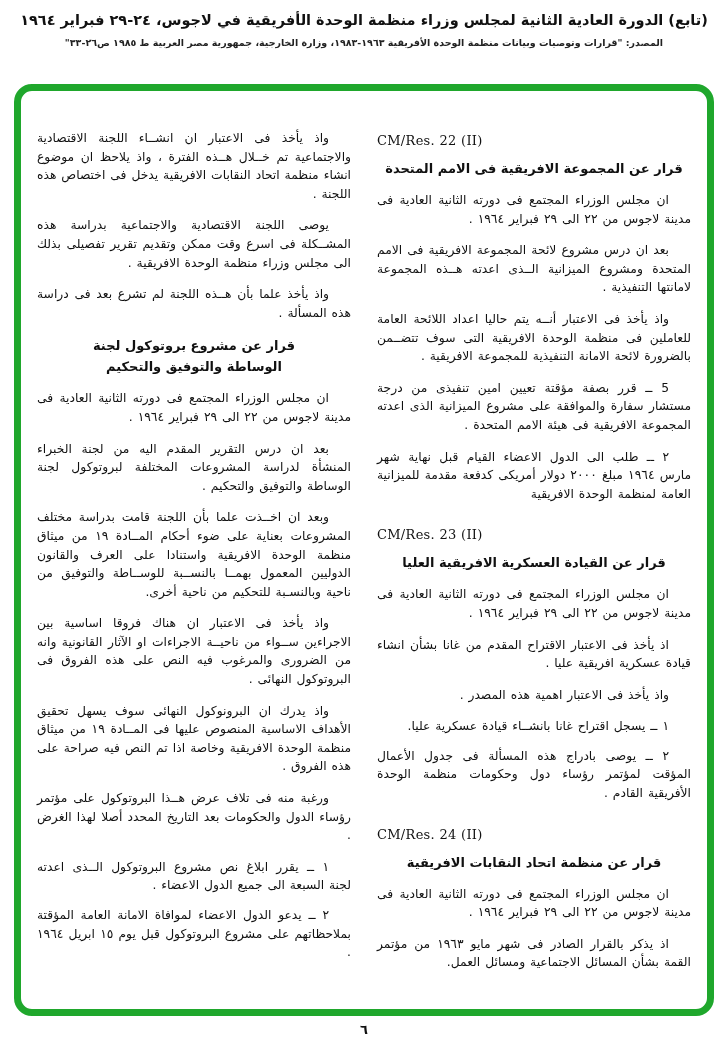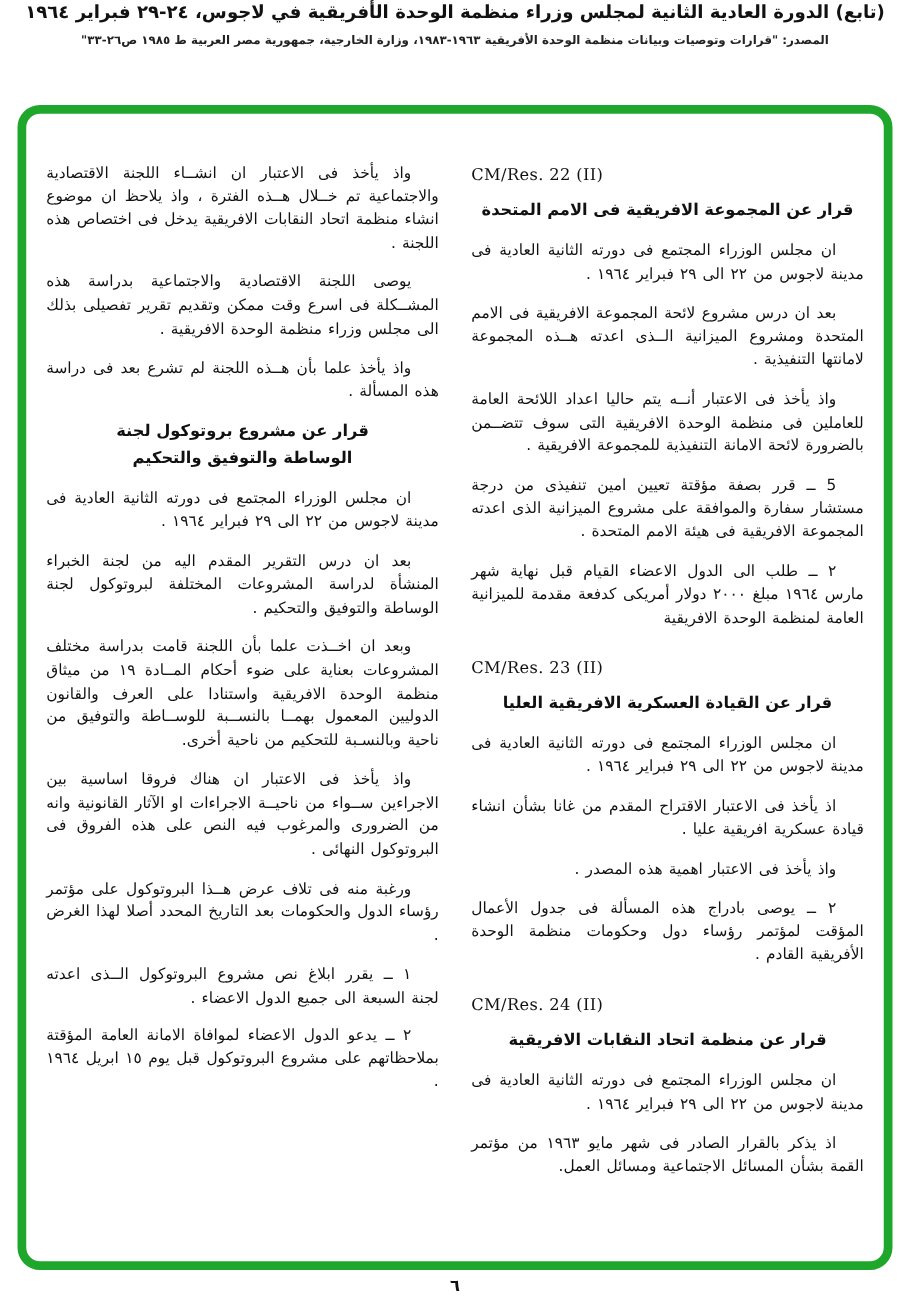--- a/index.html
+++ b/index.html
@@ -6,21 +6,21 @@
   html, body {
     width: 728px; height: 1048px;
     background: #ffffff;
     font-family: "DejaVu Sans", sans-serif;
     color: #111;
     overflow: hidden;
   }
   .page { position: relative; width: 728px; height: 1048px; }
 
   
-  .header { text-align: center; padding-top: 2px; }
+  .header { text-align: center; padding-top: 12px; }
   .header-title {
     font-size: 14.5px; font-weight: bold; letter-spacing: -0.2px;
     direction: rtl;
   }
   .header-source {
     font-size: 9.5px; font-weight: bold; margin-top: 9px;
     direction: rtl; color: #222;
   }
 
   
@@ -88,20 +88,21 @@
         <div class="para">بعد ان درس مشروع لائحة المجموعة الافريقية فى الامم المتحدة ومشروع الميزانية الــذى اعدته هــذه المجموعة لامانتها التنفيذية .</div>
         <div class="para">واذ يأخذ فى الاعتبار أنــه يتم حاليا اعداد اللائحة العامة للعاملين فى منظمة الوحدة الافريقية التى سوف تتضــمن بالضرورة لائحة الامانة التنفيذية للمجموعة الافريقية .</div>
         <div class="para">5 ــ قرر بصفة مؤقتة تعيين امين تنفيذى من درجة مستشار سفارة والموافقة على مشروع الميزانية الذى اعدته المجموعة الافريقية فى هيئة الامم المتحدة .</div>
         <div class="para">٢ ــ طلب الى الدول الاعضاء القيام قبل نهاية شهر مارس ١٩٦٤ مبلغ ٢٠٠٠ دولار أمريكى كدفعة مقدمة للميزانية العامة لمنظمة الوحدة الافريقية</div>
 
         <div class="res-label spaced">CM/Res. 23 (II)</div>
         <div class="res-title">قرار عن القيادة العسكرية الافريقية العليا</div>
         <div class="para">ان مجلس الوزراء المجتمع فى دورته الثانية العادية فى مدينة لاجوس من ٢٢ الى ٢٩ فبراير ١٩٦٤ .</div>
         <div class="para">اذ يأخذ فى الاعتبار الاقتراح المقدم من غانا بشأن انشاء قيادة عسكرية افريقية عليا .</div>
         <div class="para">واذ يأخذ فى الاعتبار اهمية هذه المصدر .</div>
+        <div class="para tight">١ ــ يسجل اقتراح غانا بانشــاء قيادة عسكرية عليا.</div>
         <div class="para">٢ ــ يوصى بادراج هذه المسألة فى جدول الأعمال المؤقت لمؤتمر رؤساء دول وحكومات منظمة الوحدة الأفريقية القادم .</div>
 
         <div class="res-label spaced">CM/Res. 24 (II)</div>
         <div class="res-title">قرار عن منظمة اتحاد النقابات الافريقية</div>
         <div class="para">ان مجلس الوزراء المجتمع فى دورته الثانية العادية فى مدينة لاجوس من ٢٢ الى ٢٩ فبراير ١٩٦٤ .</div>
         <div class="para tight">اذ يذكر بالقرار الصادر فى شهر مايو ١٩٦٣ من مؤتمر القمة بشأن المسائل الاجتماعية ومسائل العمل.</div>
       </div>
 
       <div class="col">
         <div class="para">واذ يأخذ فى الاعتبار ان انشــاء اللجنة الاقتصادية والاجتماعية تم خــلال هــذه الفترة ، واذ يلاحظ ان موضوع انشاء منظمة اتحاد النقابات الافريقية يدخل فى اختصاص هذه اللجنة .</div>
@@ -109,20 +110,21 @@
         <div class="para">واذ يأخذ علما بأن هــذه اللجنة لم تشرع بعد فى دراسة هذه المسألة .</div>
 
         <div class="res-title">
           <div>قرار عن مشروع بروتوكول لجنة</div>
           <div>الوساطة والتوفيق والتحكيم</div>
         </div>
         <div class="para">ان مجلس الوزراء المجتمع فى دورته الثانية العادية فى مدينة لاجوس من ٢٢ الى ٢٩ فبراير ١٩٦٤ .</div>
         <div class="para">بعد ان درس التقرير المقدم اليه من لجنة الخبراء المنشأة لدراسة المشروعات المختلفة لبروتوكول لجنة الوساطة والتوفيق والتحكيم .</div>
         <div class="para">وبعد ان اخــذت علما بأن اللجنة قامت بدراسة مختلف المشروعات بعناية على ضوء أحكام المــادة ١٩ من ميثاق منظمة الوحدة الافريقية واستنادا على العرف والقانون الدوليين المعمول بهمــا بالنســبة للوســاطة والتوفيق من ناحية وبالنسـبة للتحكيم من ناحية أخرى.</div>
         <div class="para">واذ يأخذ فى الاعتبار ان هناك فروقا اساسية بين الاجراءين ســواء من ناحيــة الاجراءات او الآثار القانونية وانه من الضرورى والمرغوب فيه النص على هذه الفروق فى البروتوكول النهائى .</div>
+        <div class="para">واذ يدرك ان البرونوكول النهائى سوف يسهل تحقيق الأهداف الاساسية المنصوص عليها فى المــادة ١٩ من ميثاق منظمة الوحدة الافريقية وخاصة اذا تم النص فيه صراحة على هذه الفروق .</div>
         <div class="para">ورغبة منه فى تلاف عرض هــذا البروتوكول على مؤتمر رؤساء الدول والحكومات بعد التاريخ المحدد أصلا لهذا الغرض .</div>
         <div class="para tight">١ ــ يقرر ابلاغ نص مشروع البروتوكول الــذى اعدته لجنة السبعة الى جميع الدول الاعضاء .</div>
         <div class="para">٢ ــ يدعو الدول الاعضاء لموافاة الامانة العامة المؤقتة بملاحظاتهم على مشروع البروتوكول قبل يوم ١٥ ابريل ١٩٦٤ .</div>
       </div>
 
     </div>
   </div>
 
   <div class="footer">٦</div>
 

